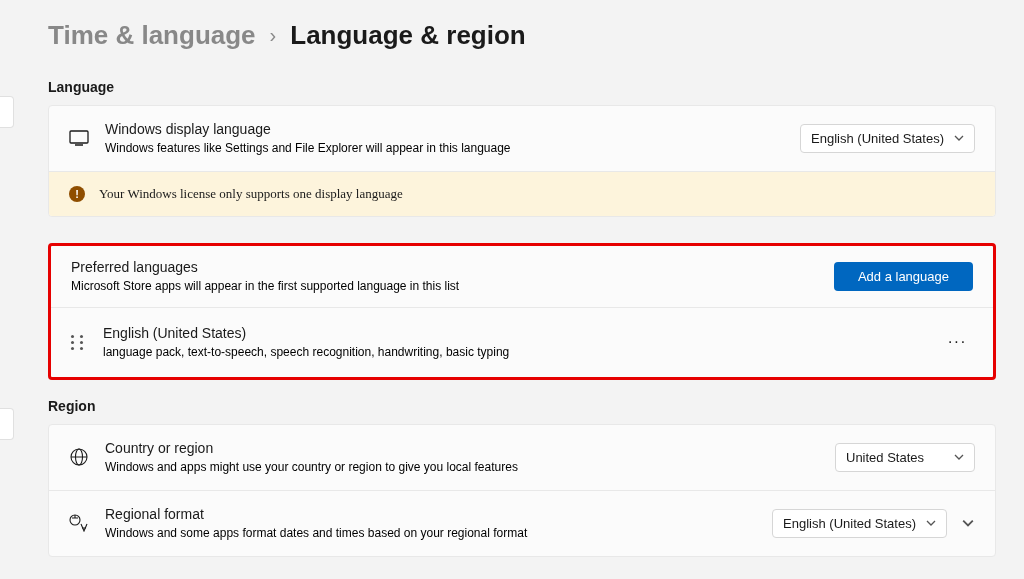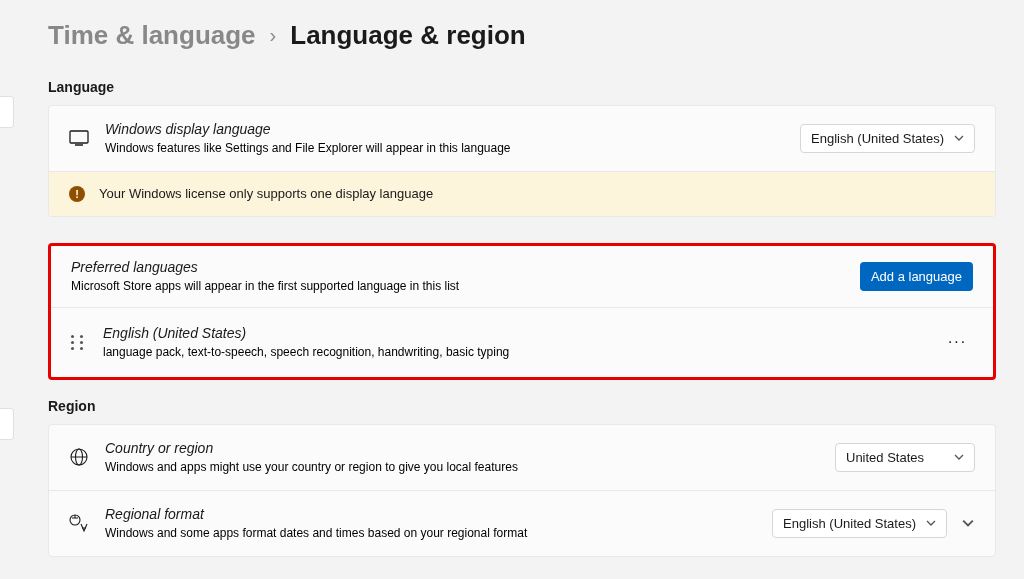--- a/index.html
+++ b/index.html
@@ -8,32 +8,32 @@
     .breadcrumb { display: flex; align-items: center; gap: 14px; margin-bottom: 28px; text-align: center; }
     .breadcrumb-parent { font-size: 26px; font-weight: 600; color: #888; }
     .breadcrumb-sep { font-size: 20px; color: #888; }
     .breadcrumb-current { font-size: 26px; font-weight: 600; color: #1a1a1a; }
     .section-header { font-size: 14px; font-weight: 600; color: #1a1a1a; margin-bottom: 10px; }
     .card-group { background: #fbfbfb; border: 1px solid #e8e8e8; border-radius: 4px; margin-bottom: 26px; overflow: hidden; }
     .card-row { display: flex; align-items: center; padding: 14px 20px; min-height: 62px; }
     .card-row + .card-row { border-top: 1px solid #e8e8e8; }
     .row-icon { width: 20px; height: 20px; display: flex; align-items: center; justify-content: center; margin-right: 16px; flex-shrink: 0; }
     .row-text { flex: 1; }
-    .row-title { font-size: 14px; color: #1a1a1a; line-height: 1.3; font-style: italic; }
+    .row-title { font-size: 14px; color: #1a1a1a; line-height: 1.3; }
     .row-desc { font-size: 12px; color: #000000; line-height: 1.4; margin-top: 2px; }
     .dropdown { background: #fff; border: 1px solid #d6d6d6; border-radius: 4px; padding: 6px 10px; display: flex; align-items: center; gap: 10px; font-size: 13px; cursor: pointer; min-width: 140px; justify-content: space-between; }
     .dropdown.wide { min-width: 170px; }
     .chevron-down { width: 10px; height: 10px; display: inline-block; }
     .chevron-down svg { display: block; }
     .warning-row { background: #fdf4dc; padding: 14px 20px; display: flex; align-items: center; gap: 14px; border-top: 1px solid #e8e8e8; }
     .warning-icon { width: 16px; height: 16px; background: #8f4e00; border-radius: 50%; color: #fff; display: flex; align-items: center; justify-content: center; font-size: 11px; font-weight: bold; flex-shrink: 0; }
-    .warning-text { font-size: 13px; color: #1a1a1a; }
+    .warning-text { font-size: 13px; color: #1a1a1a; font-family: Liberation Serif, serif; }
     .highlight-group { border: 3px solid #e60000; border-radius: 4px; background: #fbfbfb; margin-bottom: 18px; overflow: hidden; }
     .pref-header-row { display: flex; align-items: center; padding: 12px 20px; }
-    .btn-primary { background: #0067c0; color: #fff; border: none; border-radius: 4px; padding: 7px 11px; font-size: 13px; cursor: pointer; }
+    .btn-primary { background: #0067c0; color: #fff; border: none; border-radius: 4px; padding: 7px 24px; font-size: 13px; cursor: pointer; }
     .lang-row { display: flex; align-items: center; padding: 16px 20px; border-top: 1px solid #e8e8e8; }
     .drag-handle { width: 14px; display: grid; grid-template-columns: 1fr 1fr; gap: 3px; margin-right: 18px; }
     .drag-dot { width: 3px; height: 3px; background: #555; border-radius: 50%; }
     .more-btn { width: 32px; height: 32px; display: flex; align-items: center; justify-content: center; cursor: pointer; font-size: 16px; letter-spacing: 1px; color: #1a1a1a; }
     .region-row-end { display: flex; align-items: center; gap: 14px; }
     .expand-chevron { width: 14px; height: 14px; display: flex; align-items: center; justify-content: center; cursor: pointer; }
     .left-tabs { position: absolute; left: 0; top: 96px; display: flex; flex-direction: column; gap: 280px; }
     .left-tab { width: 14px; height: 32px; background: #fff; border: 1px solid #e0e0e0; border-left: none; border-radius: 0 4px 4px 0; }
   </style>
 </head>

